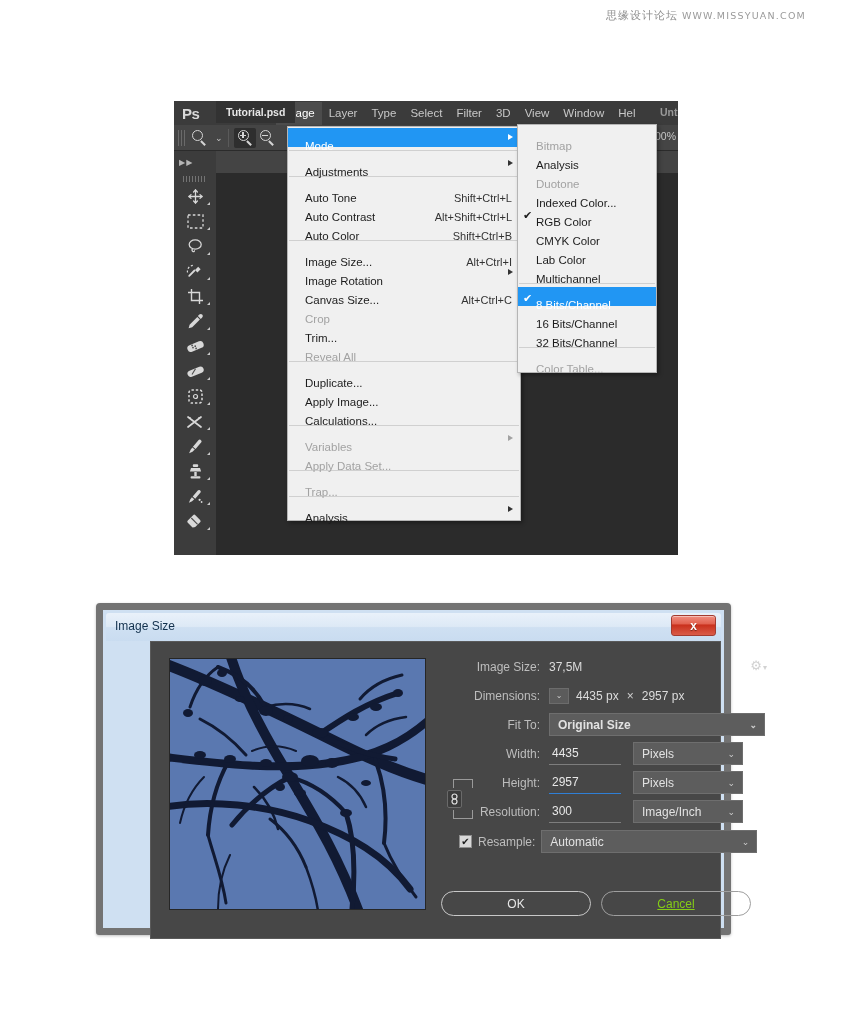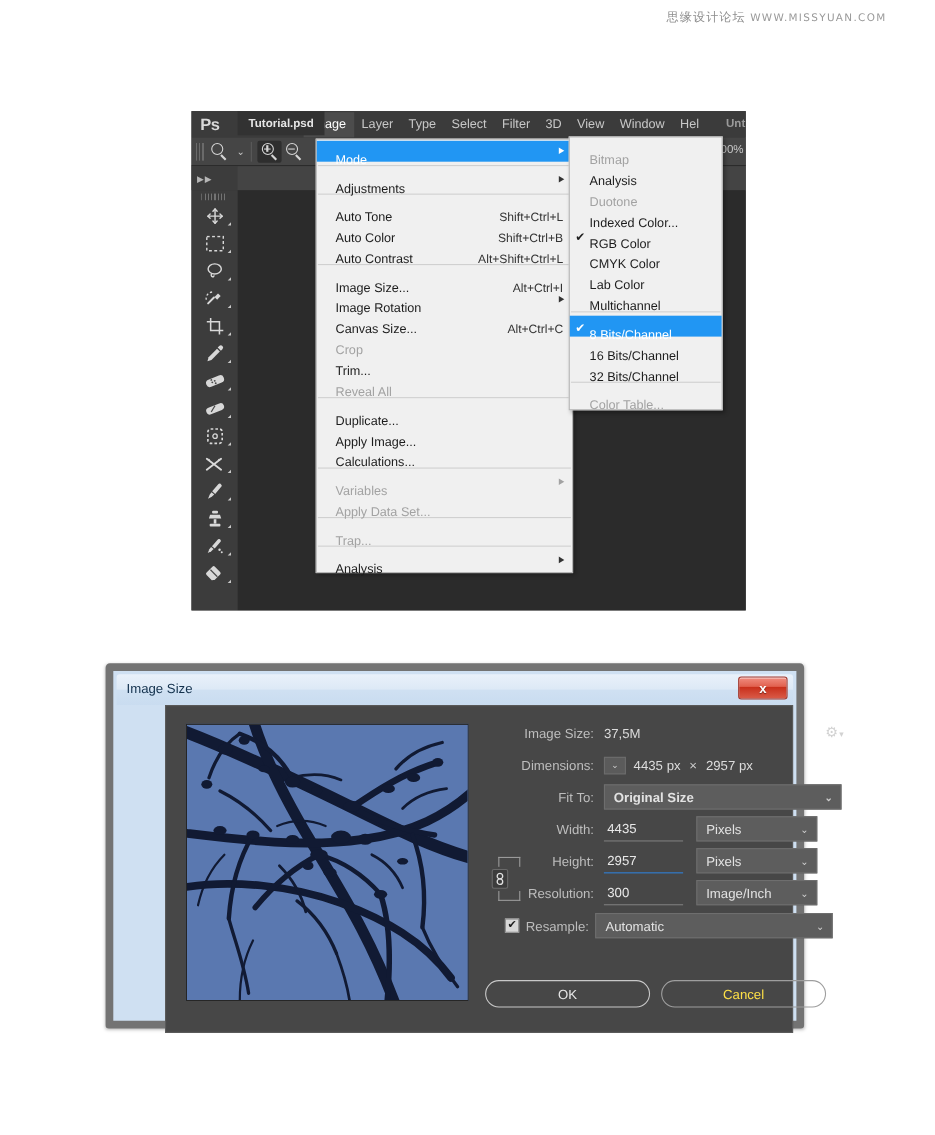--- a/index.html
+++ b/index.html
@@ -230,21 +230,21 @@
   }
   #resample-label { color:#bdbdbd; font-size:12px; margin-right:6px; }
   #resample-box { width:216px; }
 
   #btn-row { position:absolute; left:290px; bottom:22px; width:330px; display:flex; gap:10px; }
   .dlg-btn {
     width:150px; height:25px; border:1px solid #c8c8c8; border-radius:13px;
     color:#e7e7e7; font-size:12px; background:transparent;
     display:flex; align-items:center; justify-content:center;
   }
-  .dlg-btn.secondary { border-color:#9e9e9e; color:#fde047; }
+  .dlg-btn.secondary { border-color:#9e9e9e; color:#84cc16;text-decoration:underline; }
 </style>
 </head>
 <body>
 
 <div id="page">
 
   <div id="watermark">
     <span class="wm-cn">思缘设计论坛</span>
     <span class="wm-url">WWW.MISSYUAN.COM</span>
   </div>
@@ -459,26 +459,26 @@
     <div class="mrow">
       <span>Adjustments</span>
       <span class="arrow"></span>
     </div>
     <div class="msep"></div>
     <div class="mrow">
       <span>Auto Tone</span>
       <span class="accel">Shift+Ctrl+L</span>
     </div>
     <div class="mrow">
+      <span>Auto Contrast</span>
+      <span class="accel">Alt+Shift+Ctrl+L</span>
+    </div>
+    <div class="mrow">
       <span>Auto Color</span>
       <span class="accel">Shift+Ctrl+B</span>
-    </div>
-    <div class="mrow">
-      <span>Auto Contrast</span>
-      <span class="accel">Alt+Shift+Ctrl+L</span>
     </div>
     <div class="msep"></div>
     <div class="mrow">
       <span>Image Size...</span>
       <span class="accel">Alt+Ctrl+I</span>
     </div>
     <div class="mrow">
       <span>Image Rotation</span>
       <span class="arrow"></span>
     </div>

